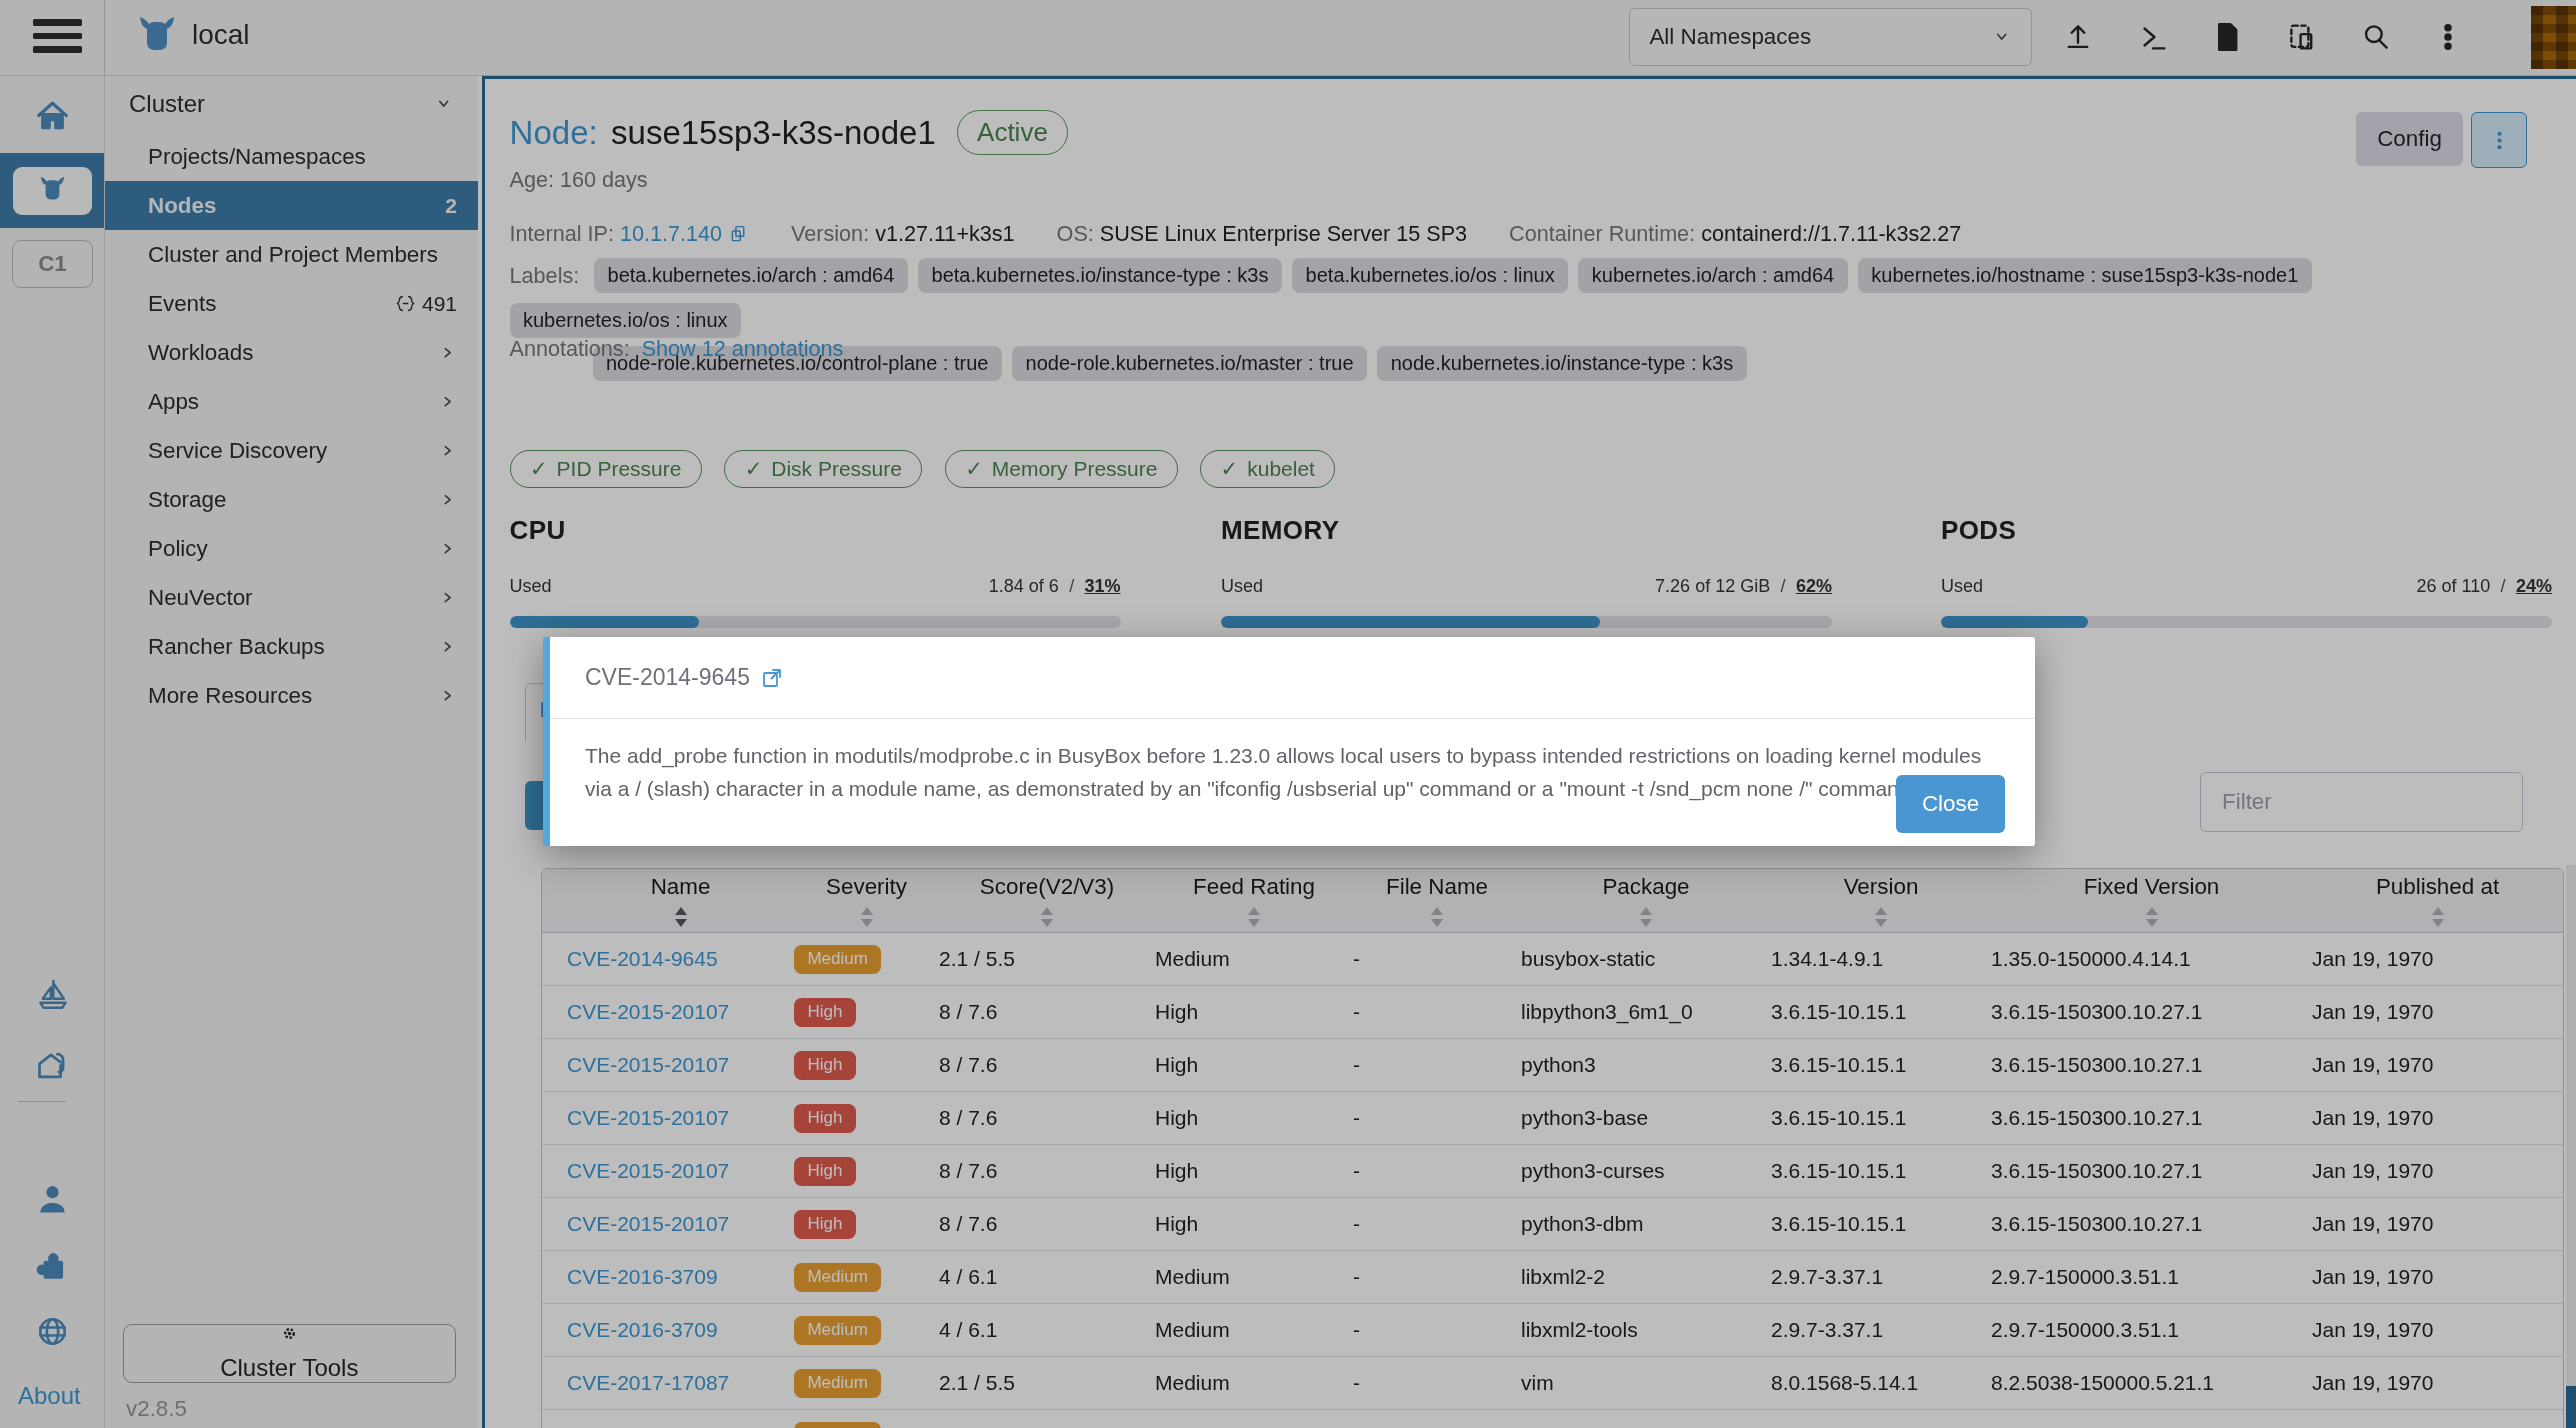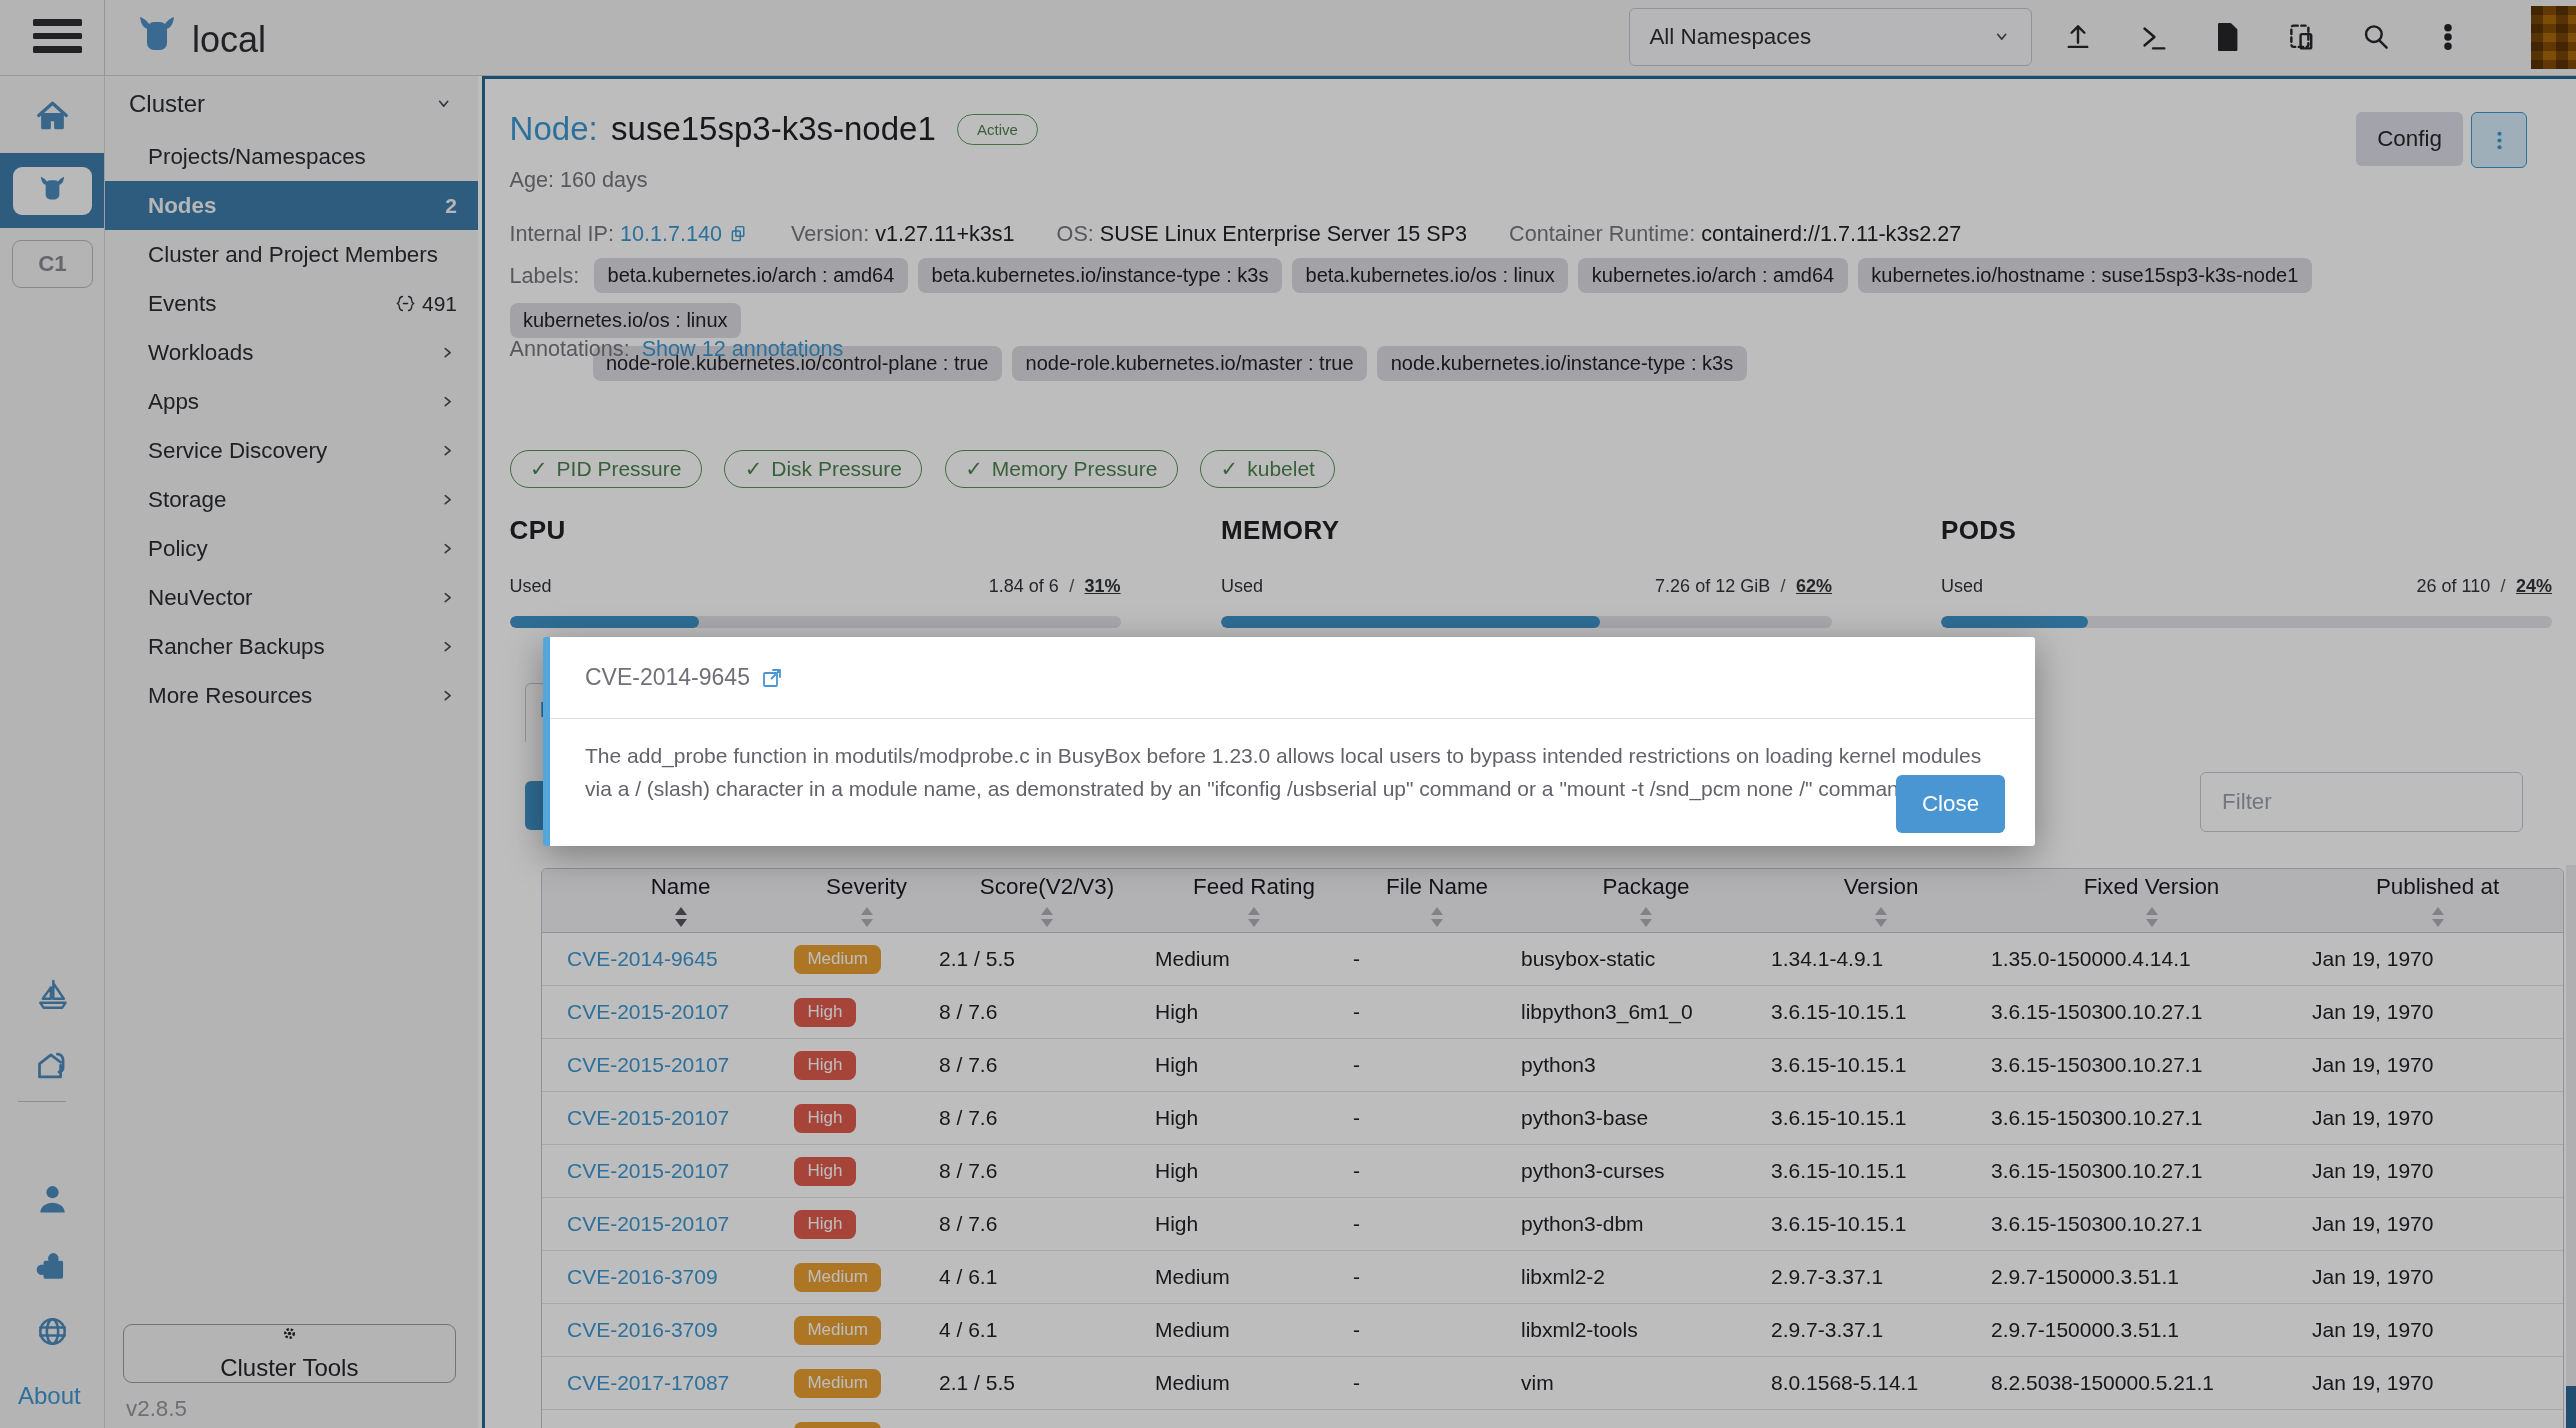--- a/index.html
+++ b/index.html
@@ -3,21 +3,21 @@
 <meta charset="utf-8">
 <style>
   html,body{margin:0;padding:0;width:2576px;height:1428px;overflow:hidden;background:#fff;
     font-family:"Liberation Sans","DejaVu Sans",sans-serif;color:#2b2d33;}
   
   #topbar{position:absolute;left:0;top:0;width:2576px;height:75px;background:#f3f3f4;border-bottom:0.7px solid #cfcfcf;z-index:5;}
   #hamburger{position:absolute;left:33px;top:19.4px;width:49px;height:36px;cursor:pointer;}
   #hamburger div{height:6.7px;background:#2e2e33;border-radius:1.5px;margin-bottom:6.7px;}
   #topbar .vdiv{position:absolute;left:104px;top:0;width:0.7px;height:75px;background:#c9c9c9;}
   #logo{position:absolute;left:133px;top:13.4px;width:48px;height:48px;}
-  #clusterName{position:absolute;left:192px;top:19.4px;font-size:36px;color:#2e2e33;}
+  #clusterName{position:absolute;left:192px;top:19.4px;font-size:28px;color:#2e2e33;}
   #nsSelect{position:absolute;left:1629px;top:7.5px;width:403px;height:58px;border:0.7px solid #c6c6cd;border-radius:6px;display:flex;align-items:center;justify-content:space-between;padding:0 19.4px;box-sizing:border-box;font-size:22.4px;color:#2e2e33;cursor:pointer;background:#f6f6f8;}
   .tbicon{position:absolute;top:13.4px;width:48px;height:48px;display:flex;align-items:center;justify-content:center;cursor:pointer;}
   .tbicon svg{width:34px;height:34px;stroke:#26262b;fill:none;stroke-width:3.4;stroke-linecap:round;stroke-linejoin:round;}
   #avatar{position:absolute;left:2531px;top:6px;width:63px;height:63px;cursor:pointer;
     background:#c79a33;background-image:repeating-linear-gradient(0deg,#a8801f 0 9px,#d9b13e 9px 18px),repeating-linear-gradient(90deg,rgba(80,55,5,.45) 0 12px,rgba(255,235,170,.25) 12px 25px);background-blend-mode:multiply;}
   
   #rail{position:absolute;left:0;top:75px;width:104px;height:1354px;background:#f3f3f4;z-index:4;}
   .railbtn{position:absolute;left:0;width:104px;height:69px;display:flex;align-items:center;justify-content:center;cursor:pointer;}
   .railbtn svg{width:39px;height:39px;}
   #railClusterActive{position:absolute;left:0;top:78px;width:104px;height:75px;background:#3e7cab;display:flex;align-items:center;justify-content:center;cursor:pointer;}
@@ -33,21 +33,21 @@
   .navitem .cnt{font-size:21px;}
   .navitem .evt{display:flex;align-items:center;gap:6px;color:#2b2d33;font-size:21px;}
   .chev{width:19.4px;height:19.4px;stroke:#4a4a52;fill:none;stroke-width:4;stroke-linecap:round;stroke-linejoin:round;}
   #clusterTools{position:absolute;left:18px;right:22.4px;bottom:46px;height:57px;border:1.5px solid #9a9aa2;border-radius:9px;display:flex;align-items:center;justify-content:center;gap:12px;font-size:24px;color:#26262b;cursor:pointer;flex-direction:column;}
   #versionTxt{position:absolute;left:21px;bottom:7.5px;font-size:22.4px;color:#95959d;}
   
   #main{position:absolute;left:482px;top:75px;width:2094px;height:1354px;background:#fff;border-top:4.5px solid #276793;border-left:3.7px solid #276793;box-sizing:border-box;z-index:3;overflow:hidden;}
   #titleRow{position:absolute;left:24.6px;top:31px;display:flex;align-items:center;gap:13.4px;}
   #titleKind{font-size:33px;color:#3d98d3;}
   #titleName{font-size:33px;color:#232328;}
-  #stateBadge{margin-left:7.5px;border:1.5px solid #5d995d;color:#4c8350;border-radius:745px;font-size:15px;padding:6px 19.4px;}
+  #stateBadge{margin-left:7.5px;border:1.5px solid #5d995d;color:#4c8350;border-radius:745px;font-size:26px;padding:6px 19.4px;}
   #configBtn{position:absolute;right:113px;top:33px;width:107px;height:54px;background:#dcdee7;border-radius:6px;display:flex;align-items:center;justify-content:center;font-size:22.4px;color:#26262b;cursor:pointer;}
   #kebabBtn{position:absolute;right:49px;top:33px;width:54px;height:54px;border:1.5px solid #3d98d3;background:#d7ecfa;border-radius:6px;display:flex;align-items:center;justify-content:center;cursor:pointer;}
   #ageRow{position:absolute;left:24.6px;top:88px;font-size:21.6px;color:#76767e;}
   #ageRow b{color:#76767e;font-weight:normal;}
   #infoRow{position:absolute;left:24.6px;top:142px;display:flex;gap:42px;font-size:21.6px;align-items:center;}
   .il{color:#76767e;}
   .iv{color:#232328;}
   .iv.link{color:#3d98d3;cursor:pointer;display:inline-flex;align-items:center;gap:6px;}
   #labelsBlock{position:absolute;left:24.6px;top:179px;width:2042px;}
   .lrow{display:flex;align-items:center;gap:10.4px;margin-bottom:7.5px;flex-wrap:wrap;}

